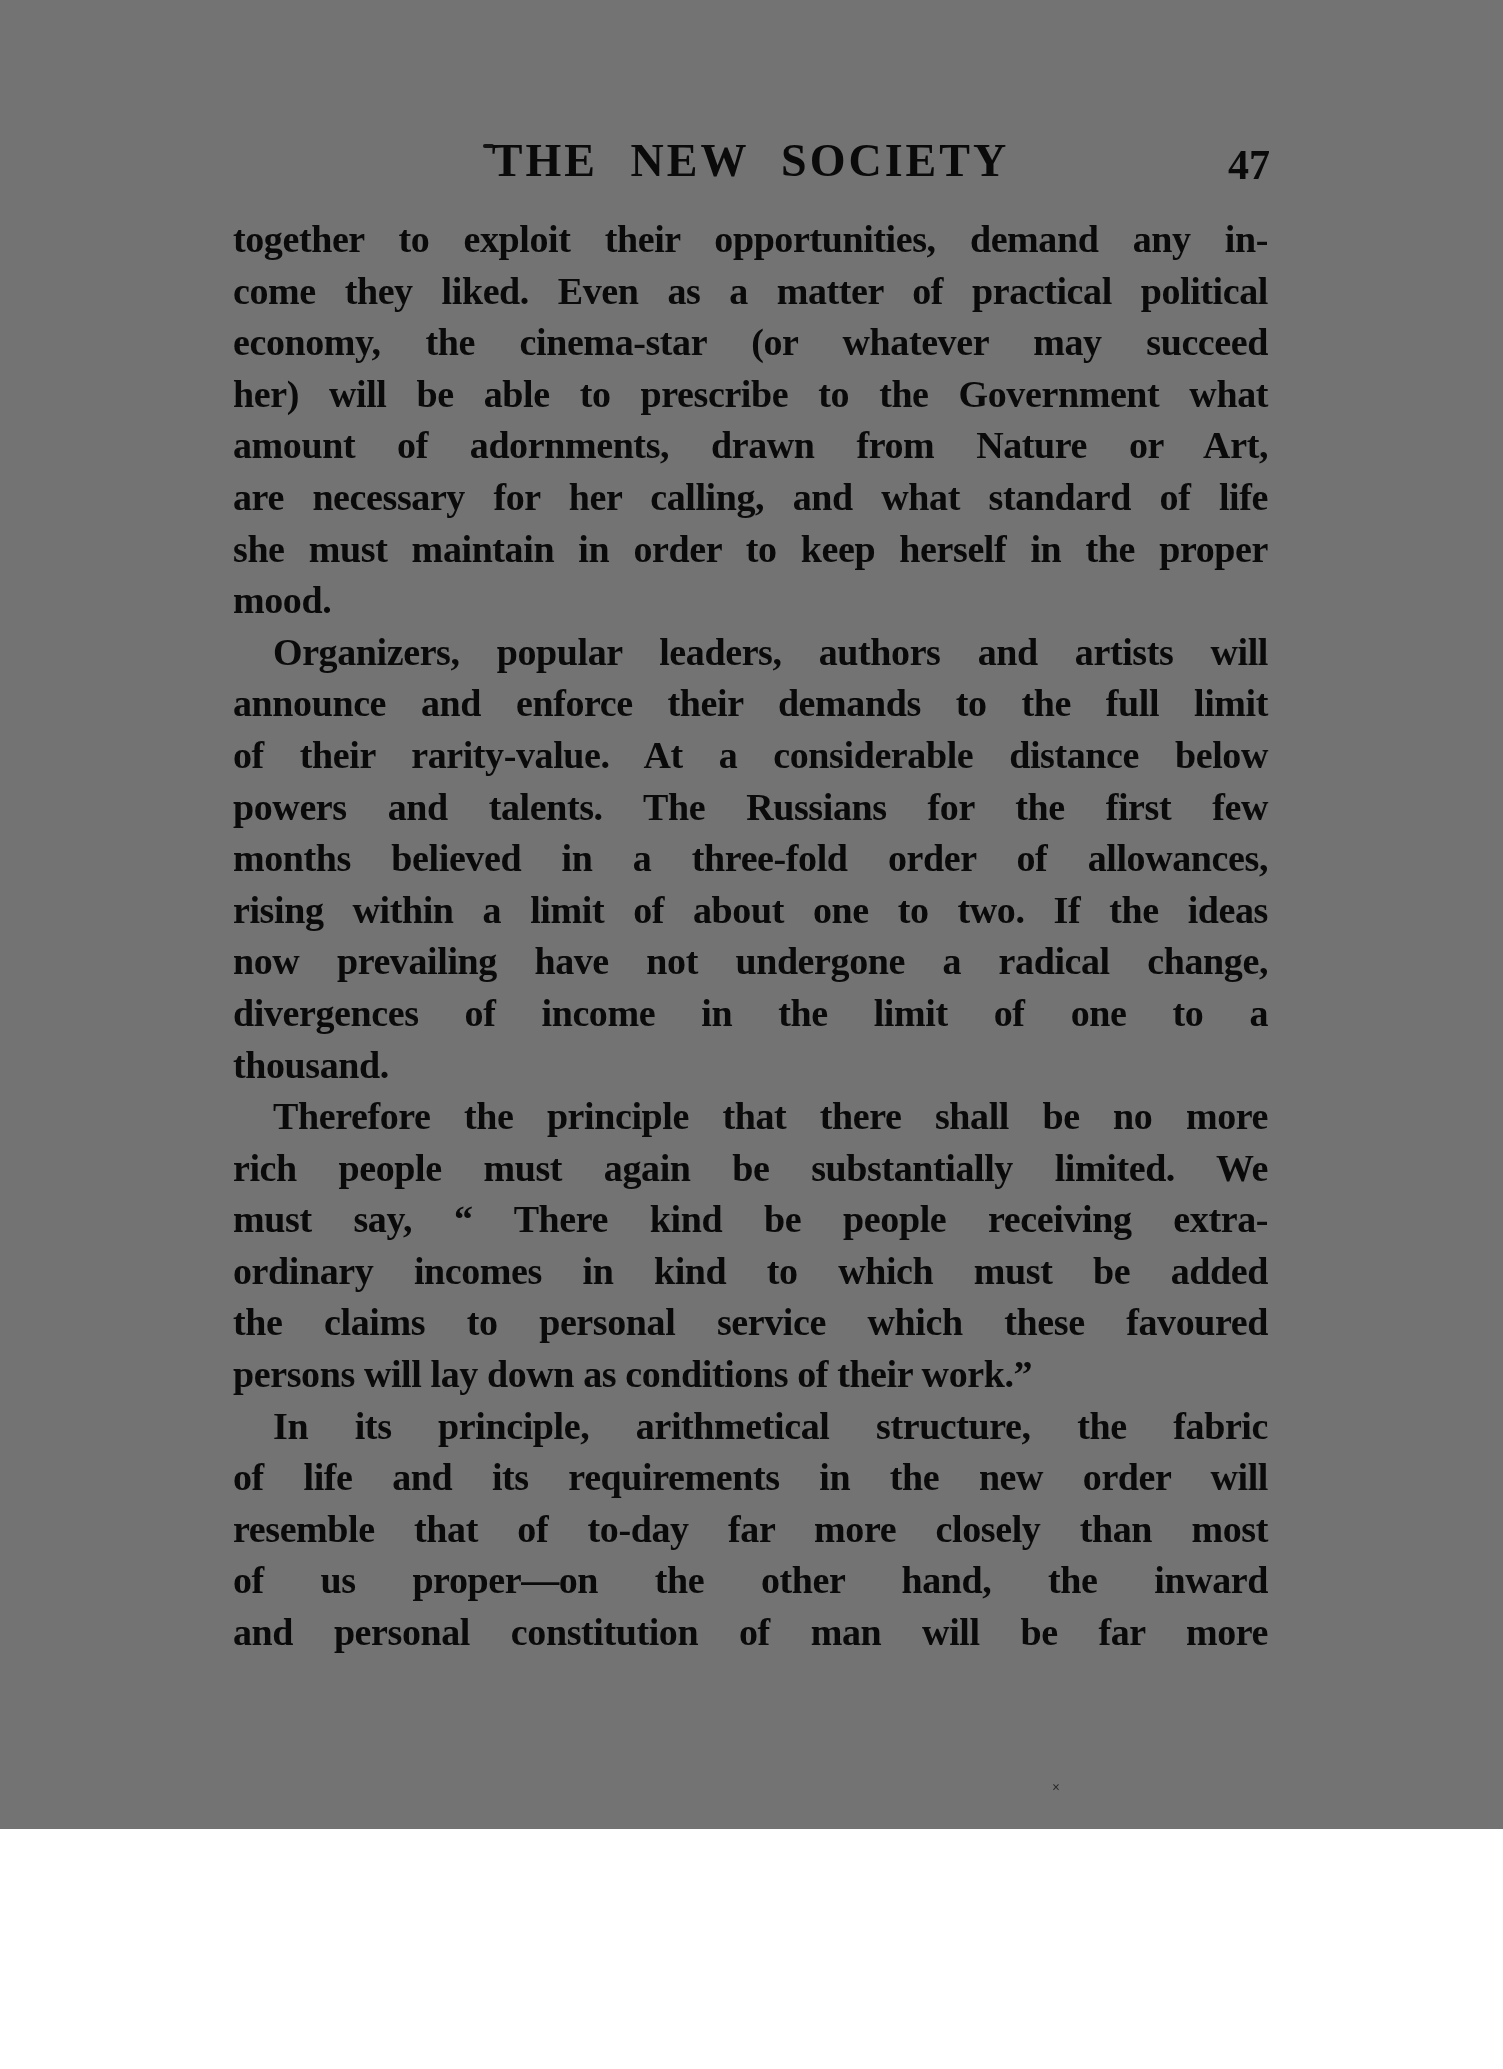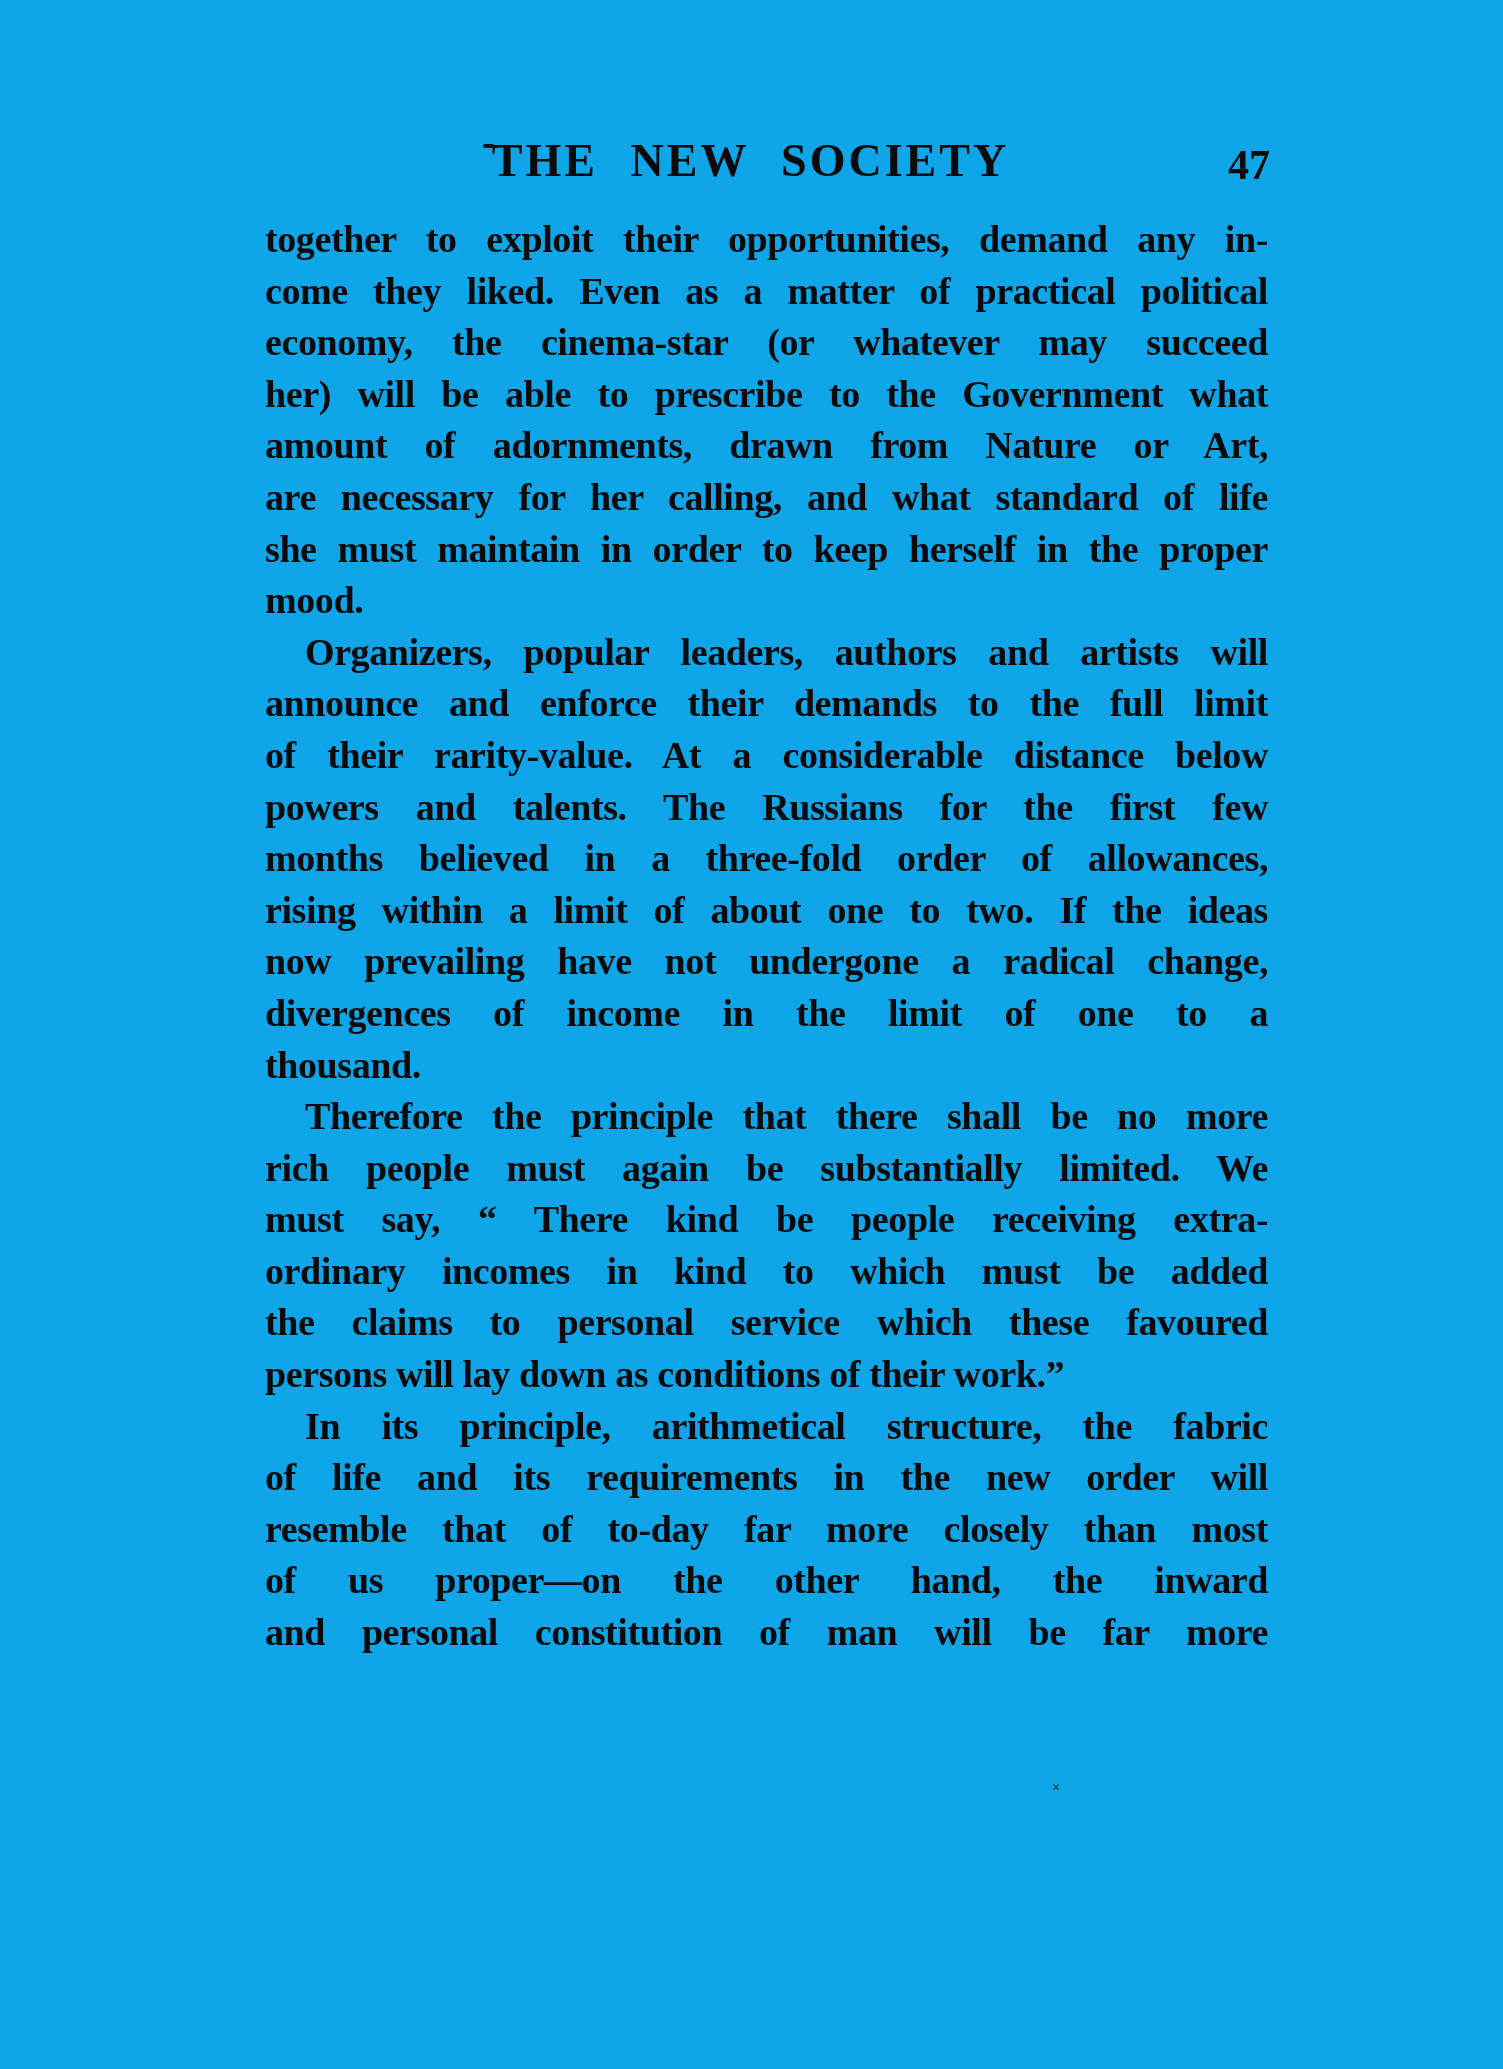--- a/index.html
+++ b/index.html
@@ -1,20 +1,20 @@
 <!DOCTYPE html>
 <html><head>
 <meta charset="utf-8">
 <style>
   html, body { margin:0; padding:0; background:#ffffff; }
   .page {
     position:relative;
     width:1503px;
-    height:2069px;
-    background:#0ea5e9;
+    height:1829px;
+    background:#737373;
     color:#0a0a0a;
     font-family:"Liberation Serif", serif;
     overflow:hidden;
   }
   .running-title {
     position:absolute;
     left:233px; top:136px; width:1035px;
     text-align:center;
     font-size:46px;
     font-weight:bold;
@@ -41,21 +41,20 @@
     position:absolute;
     left:233px; top:214px; width:1035px;
     font-size:38px;
     font-weight:bold;
     line-height:51.6px;
     letter-spacing:-0.4px;
   }
   .line {
     text-align:justify;
     text-align-last:left;
-    margin-left:32px;
   }
   .line.j { text-align-last:justify; }
   .line.indent { padding-left:40px; }
   .stray-mark {
     position:absolute;
     left:1052px; top:1781px;
     font-size:14px;
     font-weight:bold;
     color:#2a2a2a;
     line-height:14px;

